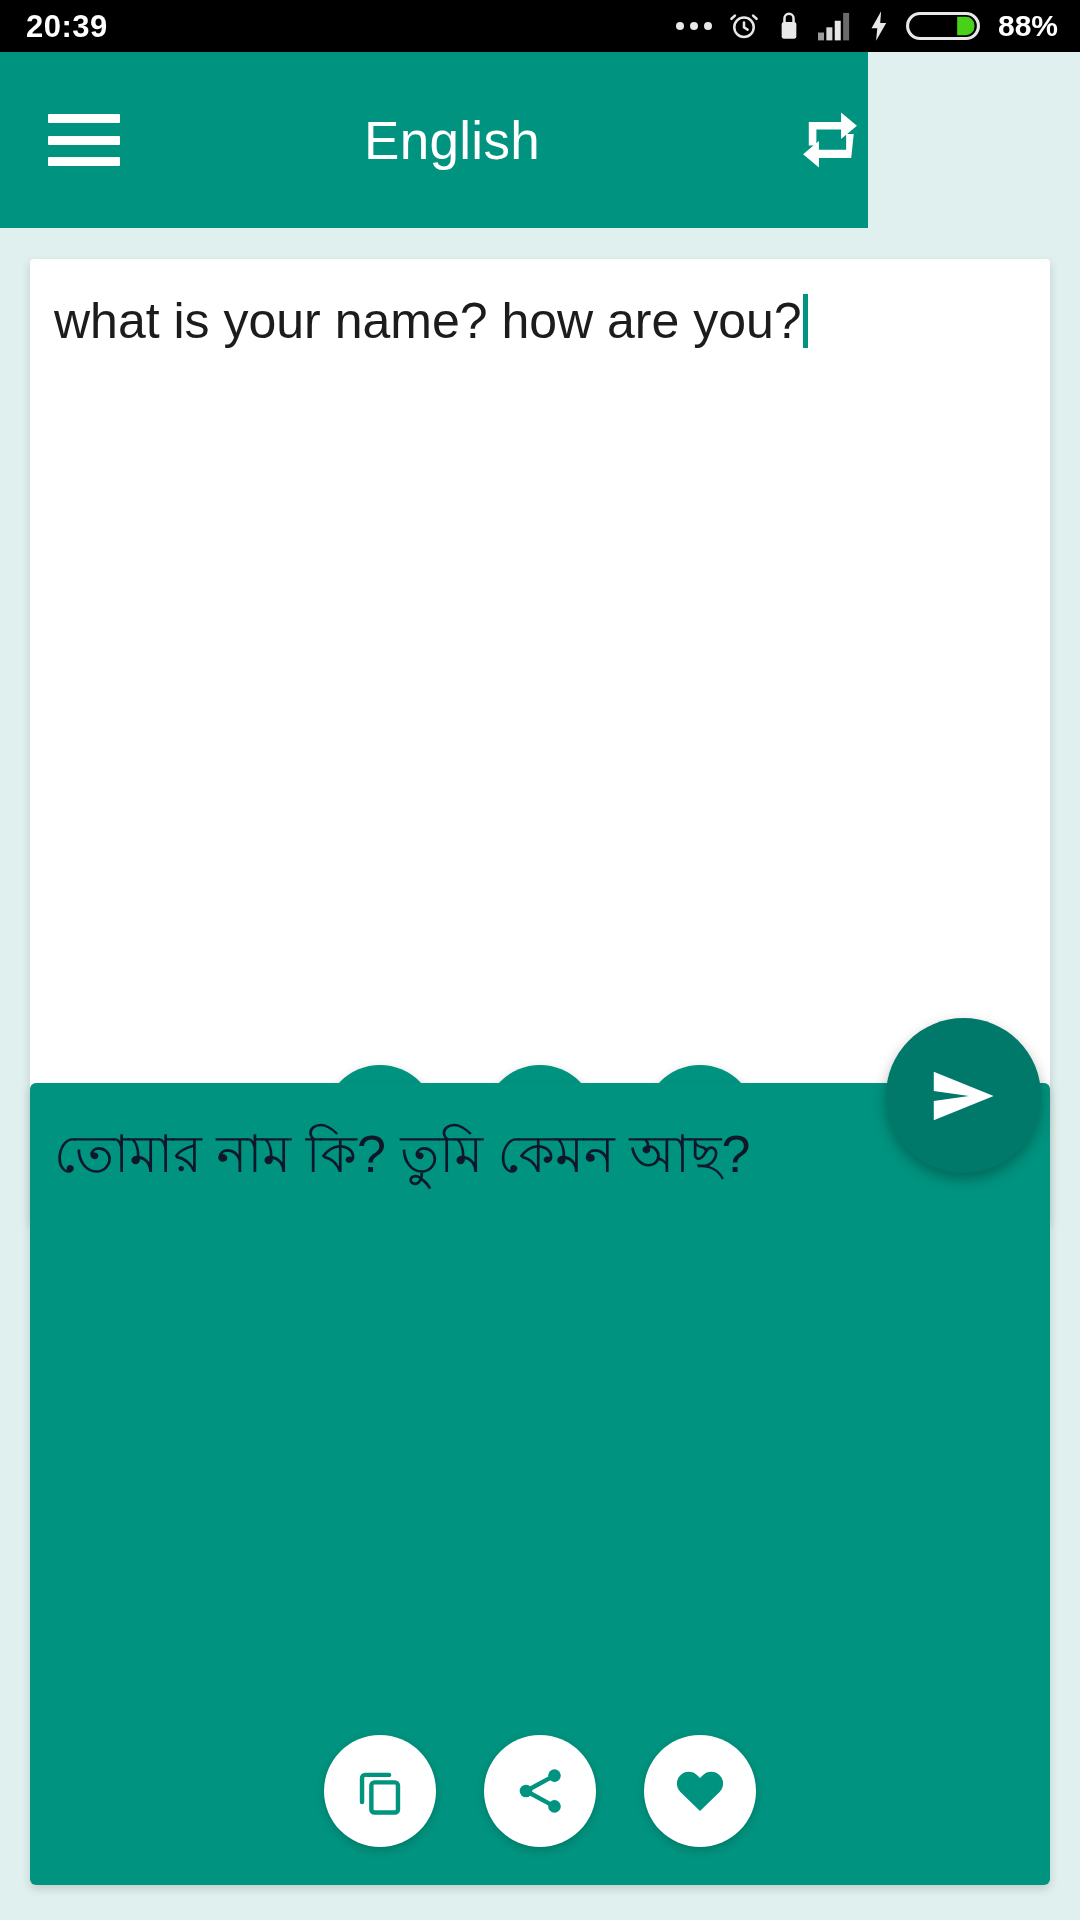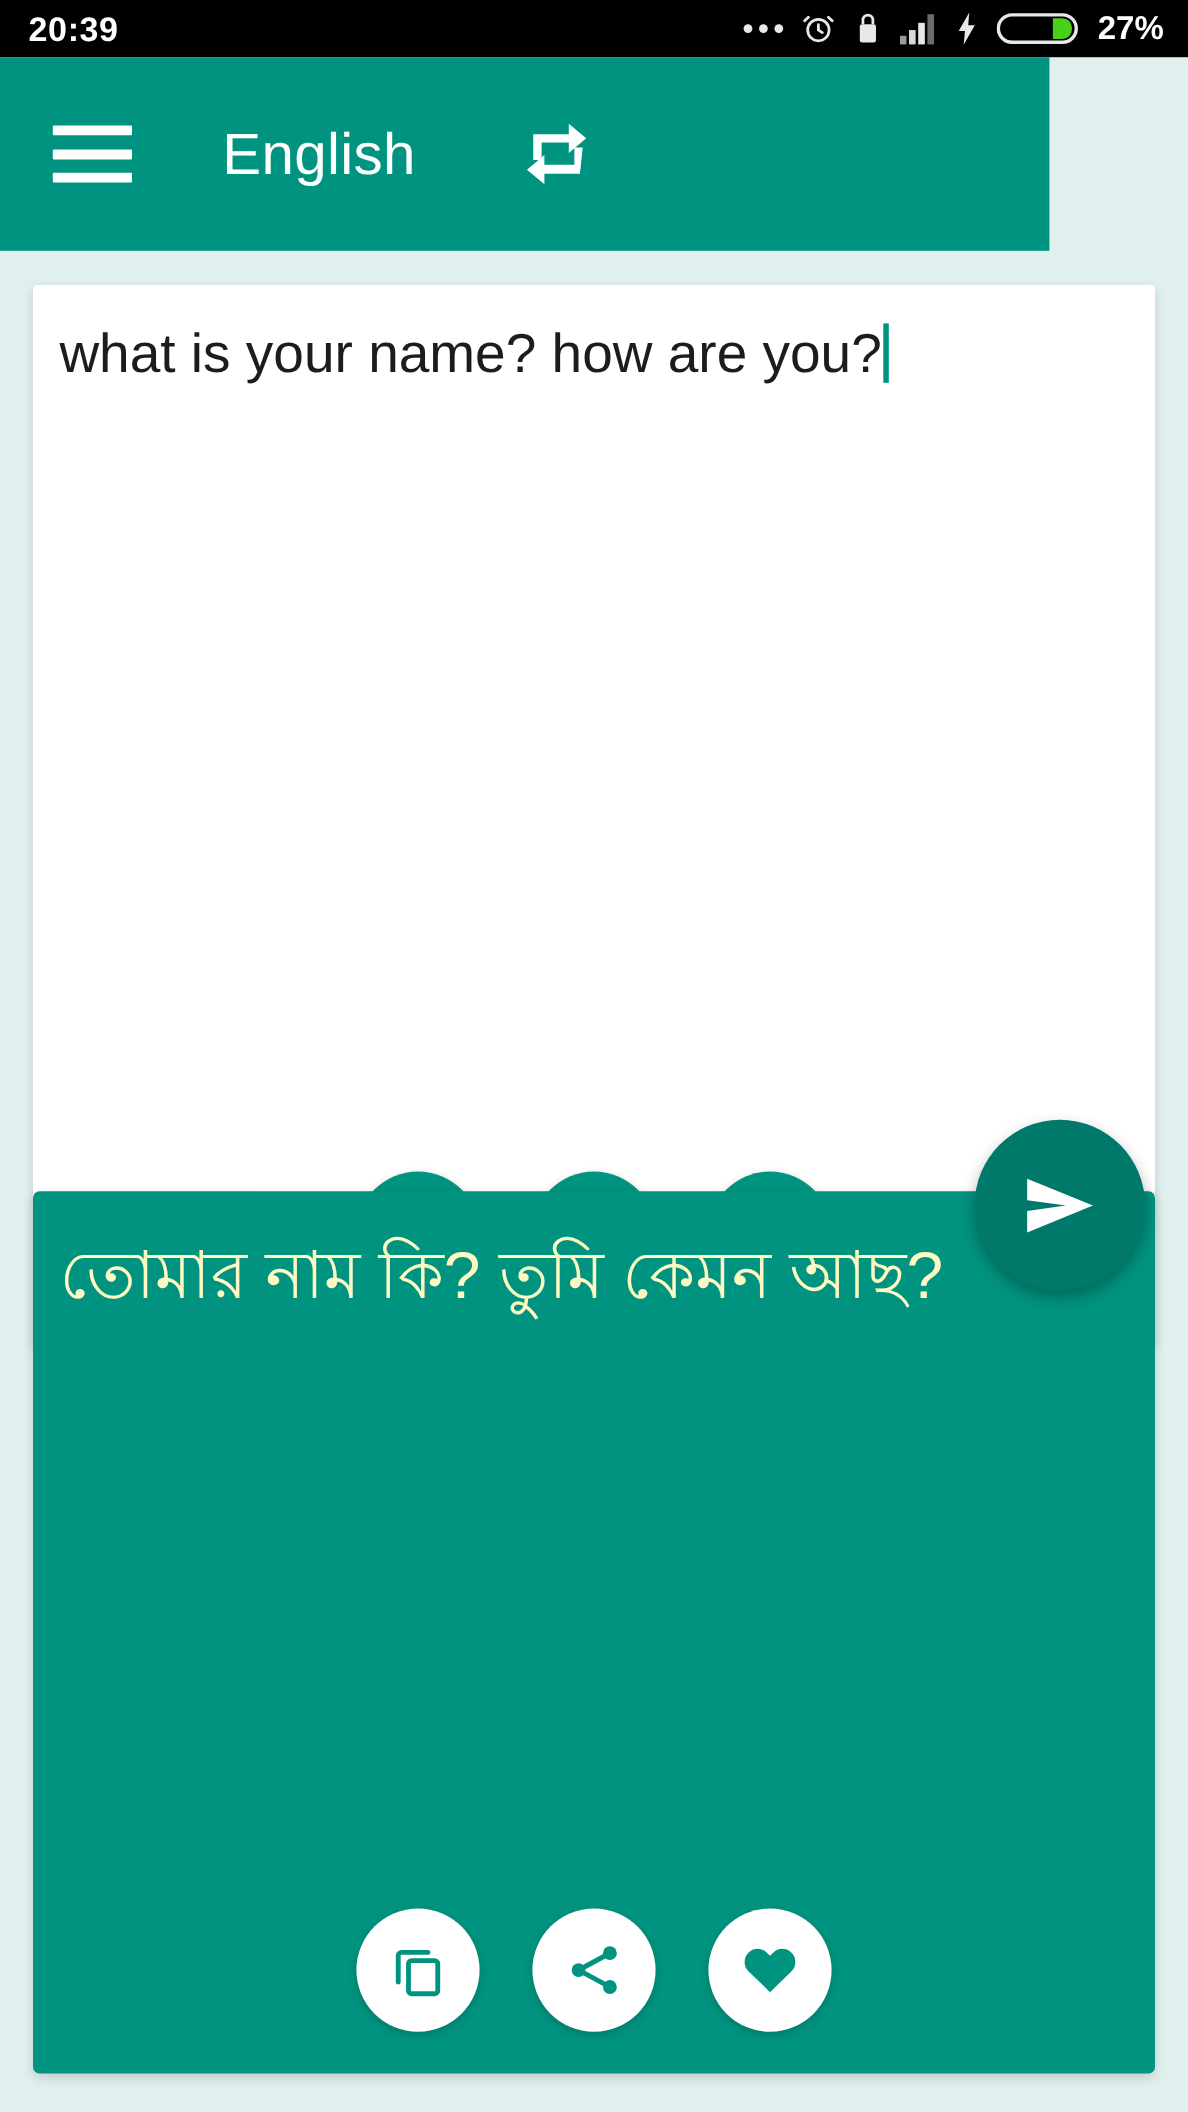--- a/index.html
+++ b/index.html
@@ -18,22 +18,22 @@
   }
   .clock{ font-size:31px; font-weight:bold; letter-spacing:.5px; line-height:1; }
   .status-right{ margin-left:auto; display:flex; align-items:center; gap:16px; }
   .dots{ display:flex; gap:6px; align-items:center; }
   .dots i{ width:8px; height:8px; border-radius:50%; background:#e8e8e8; display:block; }
   .sb-icon{ display:block; }
   .battpct{ font-size:30px; font-weight:bold; letter-spacing:0; margin-left:2px; }
 
   
   .appbar{
-    position:absolute; top:52px; left:0; width:954px; height:176px;
-    background:#00937f; display:flex; align-items:center; color:#fff;
+    position:absolute; top:52px; left:0; width:868px; height:176px;
+    background:#00937f; display:flex; align-items:center; color:#fff;justify-content:space-between;
   }
   .hamburger{
     width:72px; height:52px; margin-left:48px;
     display:flex; flex-direction:column; justify-content:space-between; cursor:pointer;
   }
   .hamburger span{ display:block; height:9px; background:#fff; border-radius:1px; }
   .lang{
     font-size:53px; font-weight:normal; letter-spacing:.3px; white-space:nowrap;
   }
   .lang-src{ margin-left:82px; }
@@ -68,21 +68,21 @@
 
   
   .card-output{
     position:absolute; left:30px; top:1083px; width:1020px; height:802px;
     background:#00937f; border-radius:6px;
     box-shadow:0 4px 10px rgba(0,0,0,.14);
     overflow:hidden;
   }
   .output-text{
     position:absolute; left:24px; top:38px; right:24px;
-    font-size:60px; line-height:1.3; color:#fef9c3; word-wrap:break-word;
+    font-size:52px; line-height:1.3; color:#0f172a; word-wrap:break-word;
   }
   .out-actions{
     position:absolute; left:0; bottom:38px; width:100%;
     display:flex; justify-content:center; align-items:center; gap:48px;
   }
   .btn-white{ background:#fff; box-shadow:0 3px 8px rgba(0,0,0,.18); }
 
   
   .fab{
     position:absolute; left:886px; top:1018px;
@@ -126,21 +126,21 @@
 
     <svg class="sb-icon" width="22" height="32" viewBox="0 0 14 24">
       <path d="M8.6 1 1.4 13.6h4.3L4.8 23l7.6-13.2H7.9z" fill="#e8e8e8"></path>
     </svg>
 
     <svg class="sb-icon" width="74" height="34" viewBox="0 0 52 24">
       <rect x="1" y="3.2" width="50" height="17.6" rx="8.8" fill="none" stroke="#e8e8e8" stroke-width="2.2"></rect>
       <path d="M36 5.4h6.2a6 6 0 0 1 6 6v1.2a6 6 0 0 1-6 6H36z" fill="#49d119"></path>
     </svg>
 
-    <div class="battpct">27%</div>
+    <div class="battpct">88%</div>
   </div>
 </div>
 
 <div class="appbar">
 
   <div class="hamburger">
     <span></span>
       <span></span>
       <span></span>
   </div>

